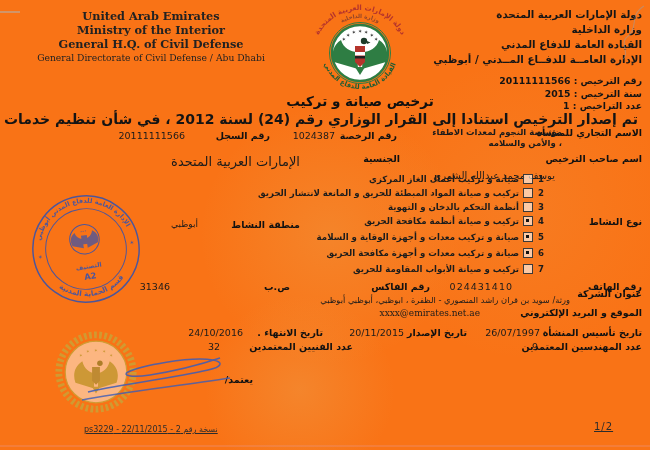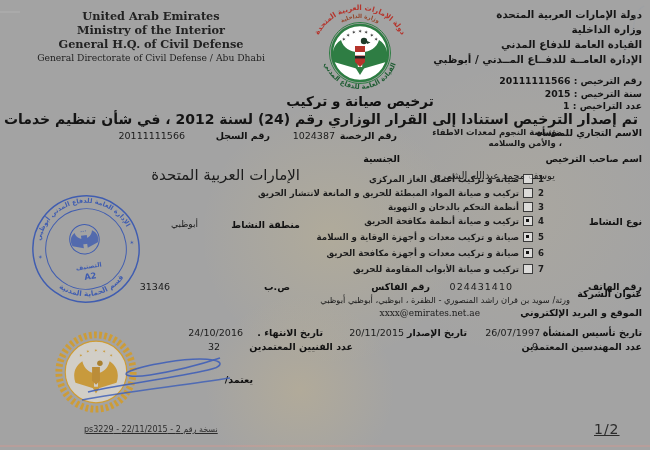--- a/index.html
+++ b/index.html
@@ -1,18 +1,18 @@
 <!DOCTYPE html>
 <html lang="ar"><head>
 <meta charset="utf-8">
 <style>
   html,body{margin:0;padding:0;background:#e8e8e8;}
   #doc{
     position:relative;width:650px;height:450px;overflow:hidden;
-    background:#a3a3a3;
+    background:#f97316;
     font-family:"DejaVu Sans",sans-serif;color:#1b1b1b;
   }
   .wm{position:absolute;inset:0;z-index:0;pointer-events:none;
     background:
       radial-gradient(circle at 330px 235px, rgba(228,200,120,0.20), rgba(228,200,120,0) 130px),
       radial-gradient(circle at 300px 390px, rgba(228,196,120,0.22), rgba(228,196,120,0) 95px),
       radial-gradient(circle at 520px 210px, rgba(228,200,130,0.10), rgba(228,200,130,0) 150px);
   }
   .cell{position:absolute;z-index:2;white-space:nowrap;direction:rtl;font-size:9.5px;}
   .lbl{font-weight:bold;color:#111;}
@@ -113,21 +113,21 @@
   <div class="cell lbl" style="right:8px;top:127px;">الاسم التجاري للمنشأة</div>
   <div class="cell wrapcell" style="right:88px;top:127px;width:130px;font-size:8.5px;font-weight:bold;">مؤسسة النجوم لمعدات الاطفاء ، والأمن والسلامه</div>
   <div class="cell lbl" style="right:253px;top:130px;">رقم الرخصة</div>
   <div class="cell" style="right:315px;top:130px;">1024387</div>
   <div class="cell lbl" style="right:380px;top:130px;">رقم السجل</div>
   <div class="cell" style="right:465px;top:130px;">20111111566</div>
 
   <div class="cell lbl" style="right:8px;top:153px;">اسم صاحب الترخيص</div>
   <div class="cell" style="right:95px;top:170px;font-size:10px;">يوسف محمد عبدالله الشمري</div>
   <div class="cell lbl" style="right:250px;top:153px;">الجنسية</div>
-  <div class="cell" style="right:350px;top:154px;font-size:15px;margin-top:12px;">الإمارات العربية المتحدة</div>
+  <div class="cell" style="right:350px;top:154px;font-size:13px;">الإمارات العربية المتحدة</div>
 
   <div class="cell lbl" style="right:8px;top:216px;">نوع النشاط</div>
   <div class="cell lbl" style="right:350px;top:219px;">منطقة النشاط</div>
   <div class="cell" style="right:452px;top:219px;font-size:9px;">أبوظبي</div>
 
   <div class="act-row" style="top:174px;">
     <span class="num">1</span>
     <span class="box"></span>
     <span>صيانة و تركيب أعمال الغاز المركزي</span>
   </div>
@@ -235,14 +235,14 @@
     </g>
     <text x="60" y="80" font-size="6.4" font-weight="bold" fill="#2f51b3" text-anchor="middle">التصنيف</text>
     <text x="60" y="91" font-size="8.5" font-weight="bold" fill="#2f51b3" text-anchor="middle">A2</text>
   </svg>
 
   <svg style="left:618px;top:4px;" width="30" height="58" viewBox="0 0 30 58">
     <path d="M26 2 C10 12 22 24 8 34 C2 40 12 50 5 55" fill="none" stroke="#9aa0a8" stroke-width="1.1" opacity="0.5"></path>
   </svg>
 
   <div class="foot" style="left:84px;top:425px;direction:rtl;">نسخة رقم 2 - 22/11/2015 - ps3229</div>
-  <div class="foot" style="left:594px;top:421px;font-size:14px;letter-spacing:1px;">1/2</div>
+  <div class="foot" style="left:594px;top:421px;font-size:10px;letter-spacing:1px;">1/2</div>
 </div>
 
 </body></html>

